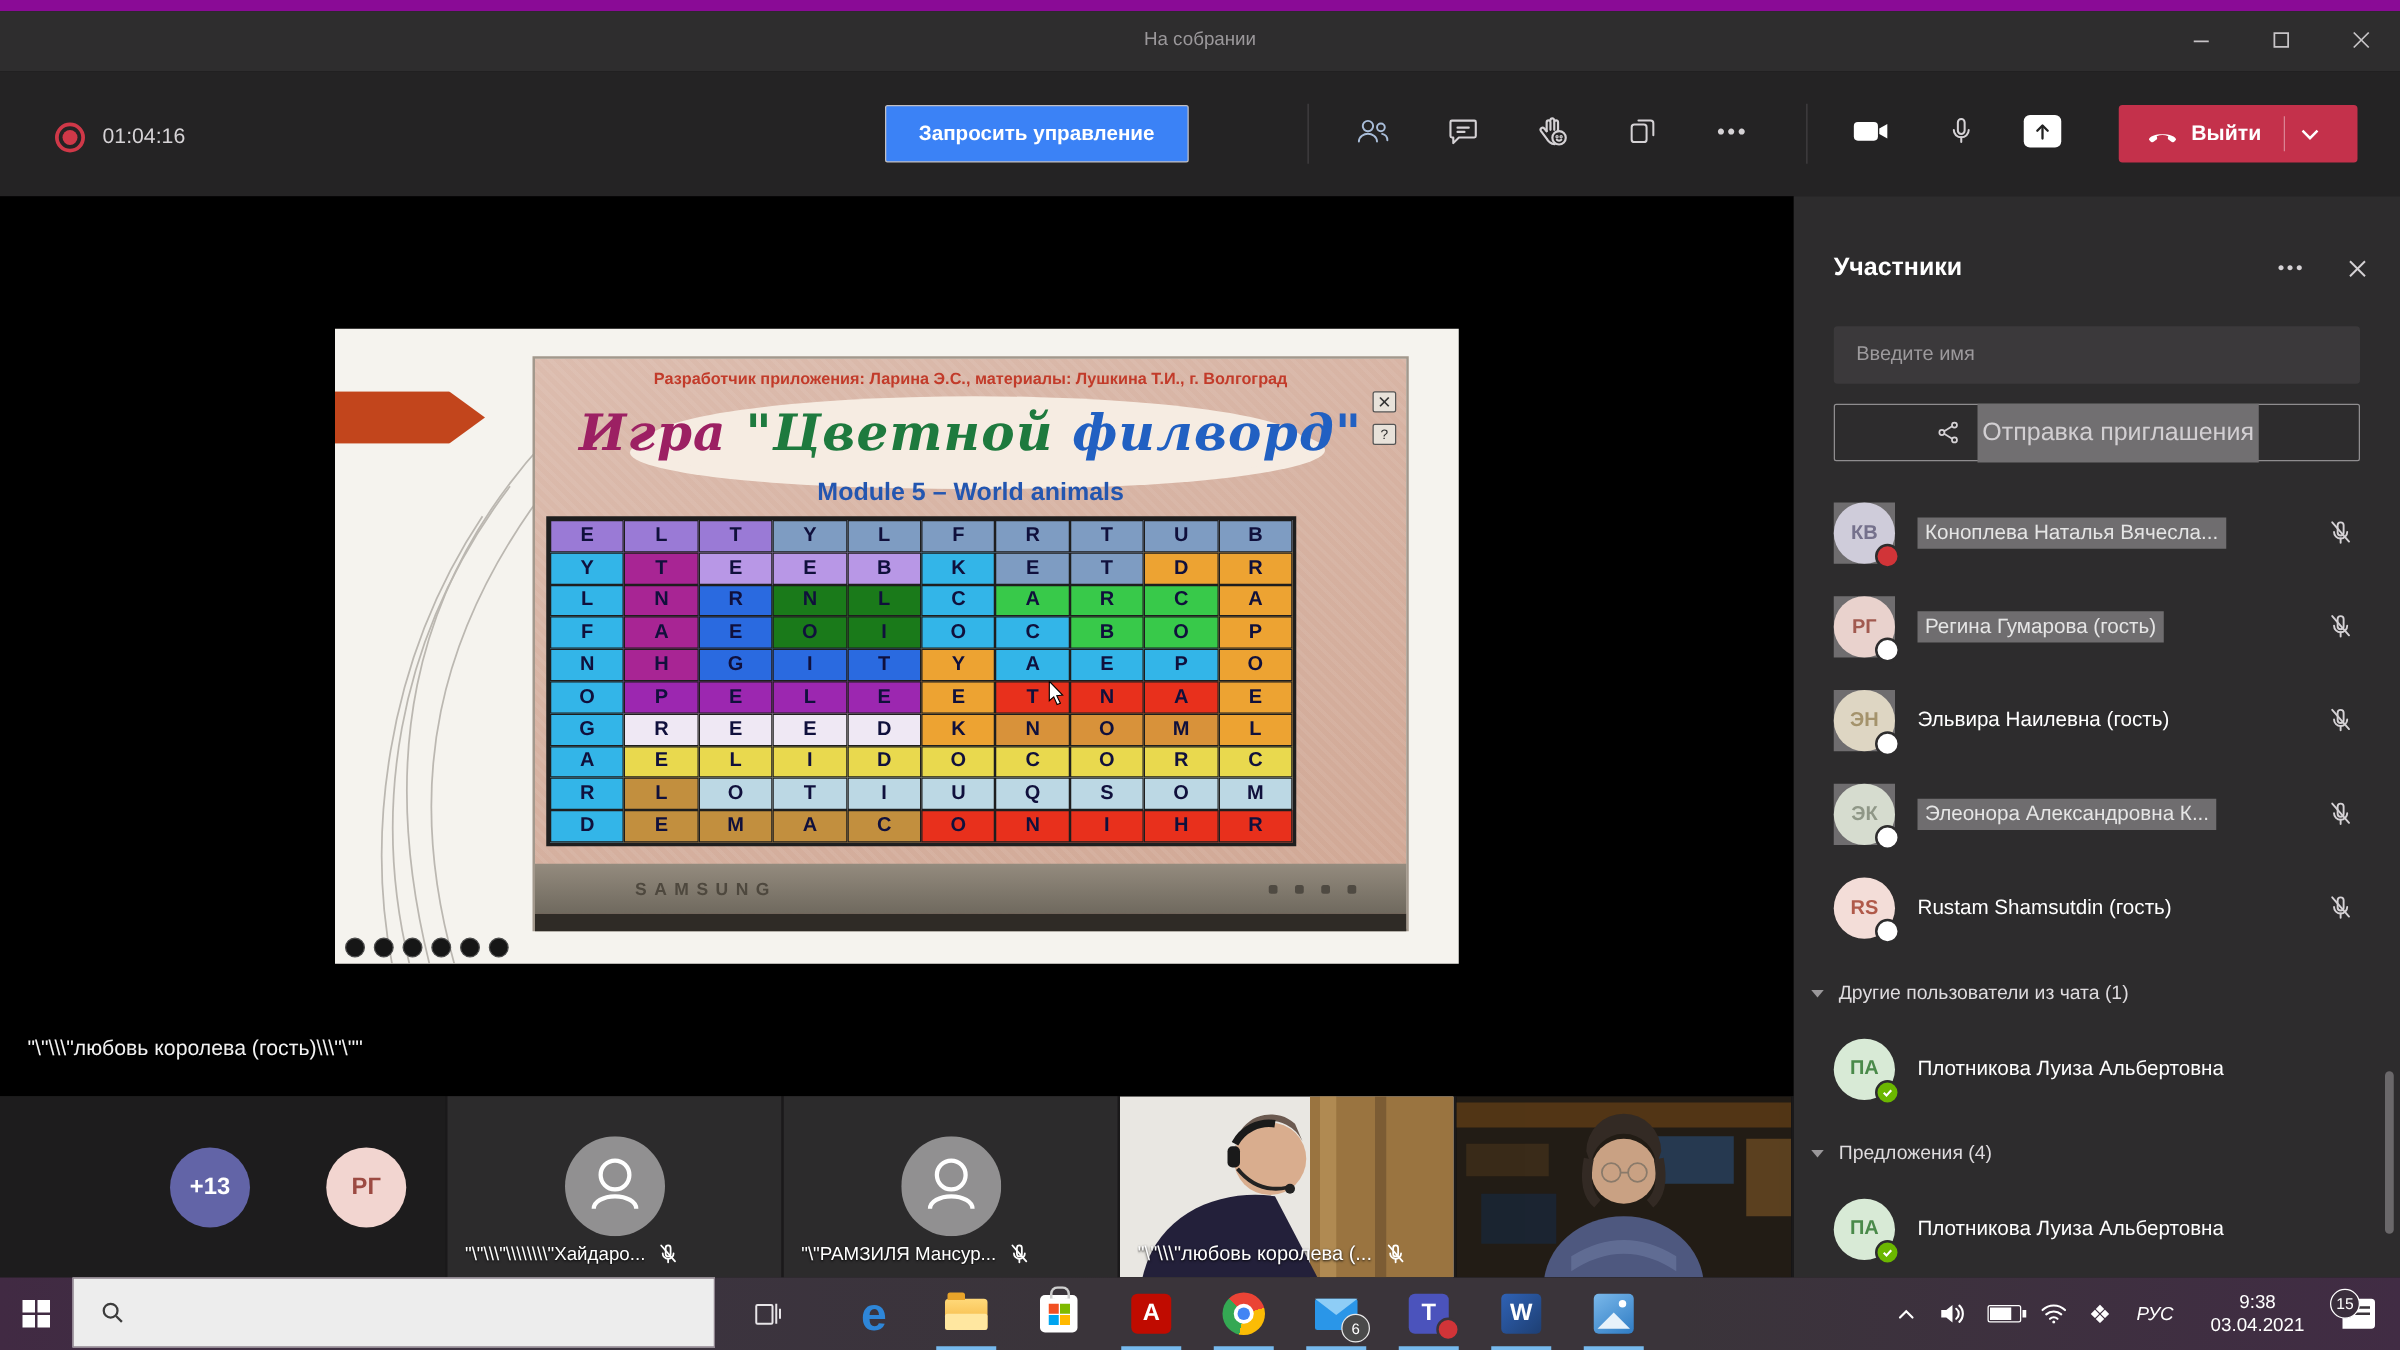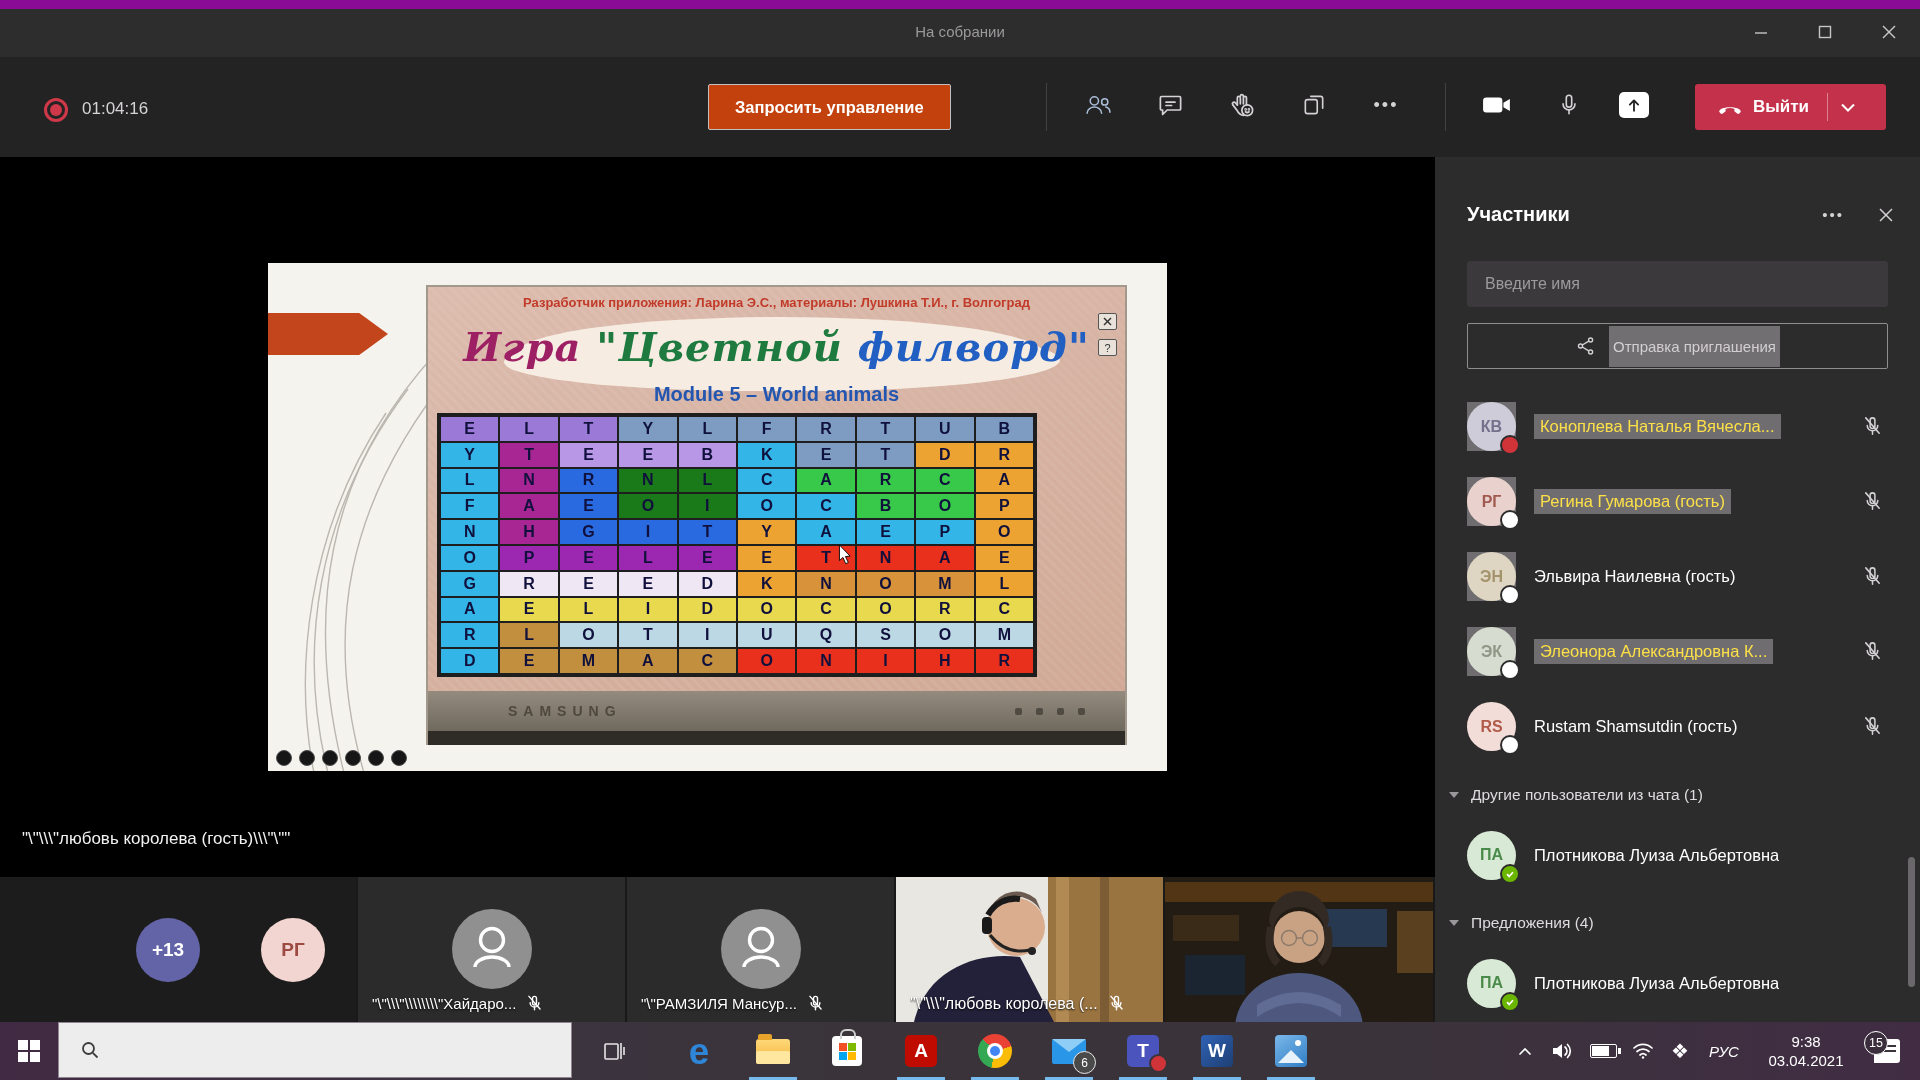--- a/index.html
+++ b/index.html
@@ -14,21 +14,21 @@
   .win-title{width:100%;text-align:center;line-height:46px;font-size:15px;color:#9b989b;}
   .win-controls{position:absolute;right:14px;top:10px;display:flex;gap:30px;}
   .wc{width:34px;height:26px;display:grid;place-items:center;cursor:default;}
   .wc svg{stroke:#c7c4c7;stroke-width:1.4;fill:none;}
 
   
   #toolbar{left:0;top:57px;width:1920px;height:100px;background:#242324;}
   .rec-dot{left:44px;top:41px;width:18px;height:18px;border:3px solid #cf3848;border-radius:50%;}
   .rec-dot::after{content:'';position:absolute;inset:3px;background:#cf3848;border-radius:50%;}
   .timer{left:82px;top:41px;font-size:17px;color:#d6d3d6;line-height:22px;}
-  .req-btn{left:708px;top:27px;height:46px;padding:0 26px;background:#c2410c;border:1px solid #c2bfc2;
+  .req-btn{left:708px;top:27px;height:46px;padding:0 26px;background:#3b82f6;border:1px solid #c2bfc2;
     color:#fff;font-size:16.5px;font-weight:600;display:flex;align-items:center;border-radius:2px;}
   .tsep{top:26px;width:1px;height:48px;background:#434143;}
   .tb-icons{left:1076px;top:0;height:96px;display:flex;align-items:center;gap:28px;}
   .tb-ic{width:44px;height:44px;display:grid;place-items:center;position:relative;}
   .tb-ic svg{stroke:#d5d2d5;fill:none;stroke-width:1.5;stroke-linecap:round;stroke-linejoin:round;}
   .tb-ic.active svg{stroke:#a9bdd9;}
   .active-bar{left:1076px;top:113px;width:44px;height:3px;background:#8fa3c4;border-radius:2px;}
   .av-icons{left:1475px;top:0;height:96px;display:flex;align-items:center;gap:28px;}
   .share-box{width:30px;height:26px;background:#fff;border-radius:5px;display:grid;place-items:center;}
   .share-box svg{stroke:#222;stroke-width:2.2;fill:none;stroke-linecap:round;stroke-linejoin:round;}
@@ -80,35 +80,35 @@
   .p-more{color:#d5d2d5;font-size:15px;letter-spacing:2px;margin-right:34px;cursor:default;}
   .p-close svg{stroke:#d5d2d5;stroke-width:1.5;fill:none;}
   .p-search{left:32px;top:104px;width:421px;height:46px;background:#3b393b;border-radius:3px;
     display:flex;align-items:center;box-sizing:border-box;padding:0 16px;}
   .p-search input{background:transparent;border:none;outline:none;width:100%;
     font-size:16px;color:#e5e2e5;font-family:inherit;}
   .p-search input::placeholder{color:#9d9a9d;}
   .p-invite{left:32px;top:166px;width:421px;height:46px;border:1px solid #8f8d8f;border-radius:2px;
     display:flex;align-items:center;justify-content:center;gap:12px;box-sizing:border-box;}
   .p-invite svg{stroke:#d5d2d5;stroke-width:1.5;fill:none;}
-  .inv-label{font-size:15px;background:#716f71;color:#d2cfd2;padding:12px 4px;}
+  .inv-label{font-size:20px;background:#716f71;color:#d2cfd2;padding:12px 4px;}
   #plist{left:0;top:232px;width:485px;}
   .prow{display:flex;align-items:center;height:75px;padding:0 36px 0 32px;}
   .prow.member{height:74px;}
   .avwrap{position:relative;width:49px;height:49px;flex:none;display:grid;place-items:center;}
   .avwrap.boxed{background:#6f6d6f;}
   .av{width:49px;height:49px;border-radius:50%;display:grid;place-items:center;
     font-size:16px;font-weight:600;}
   .pb{position:absolute;right:-4px;bottom:-4px;width:16px;height:16px;border-radius:50%;
     border:2.5px solid #2d2c2d;display:grid;place-items:center;}
   .pb.busy{background:#d13438;}
   .pb.white{background:#fff;}
   .pb.check{background:#6bb700;}
   .pname{margin-left:18px;font-size:16.5px;color:#fff;white-space:nowrap;overflow:hidden;max-width:300px;}
-  .pname.hl{background:#6f6d6f;color:#fde047;padding:3px 6px;}
+  .pname.hl{background:#6f6d6f;color:#e5e5e5;padding:3px 6px;}
   .mic-off{margin-left:auto;width:23px;height:23px;stroke:#d5d2d5;fill:none;stroke-width:1.6;
     stroke-linecap:round;flex:none;}
   .psec{display:flex;align-items:center;height:46px;margin-top:8px;padding-left:14px;}
   .caret{width:0;height:0;border-left:5px solid transparent;border-right:5px solid transparent;
     border-top:6px solid #9a989a;margin-right:12px;}
   .pseclabel{font-size:15.5px;color:#dedbde;}
   .p-scroll{right:5px;top:700px;width:7px;height:130px;background:#6a686a;border-radius:4px;}
 
   
   #filmstrip{left:0;top:877px;width:1435px;height:145px;background:#1a191a;}

